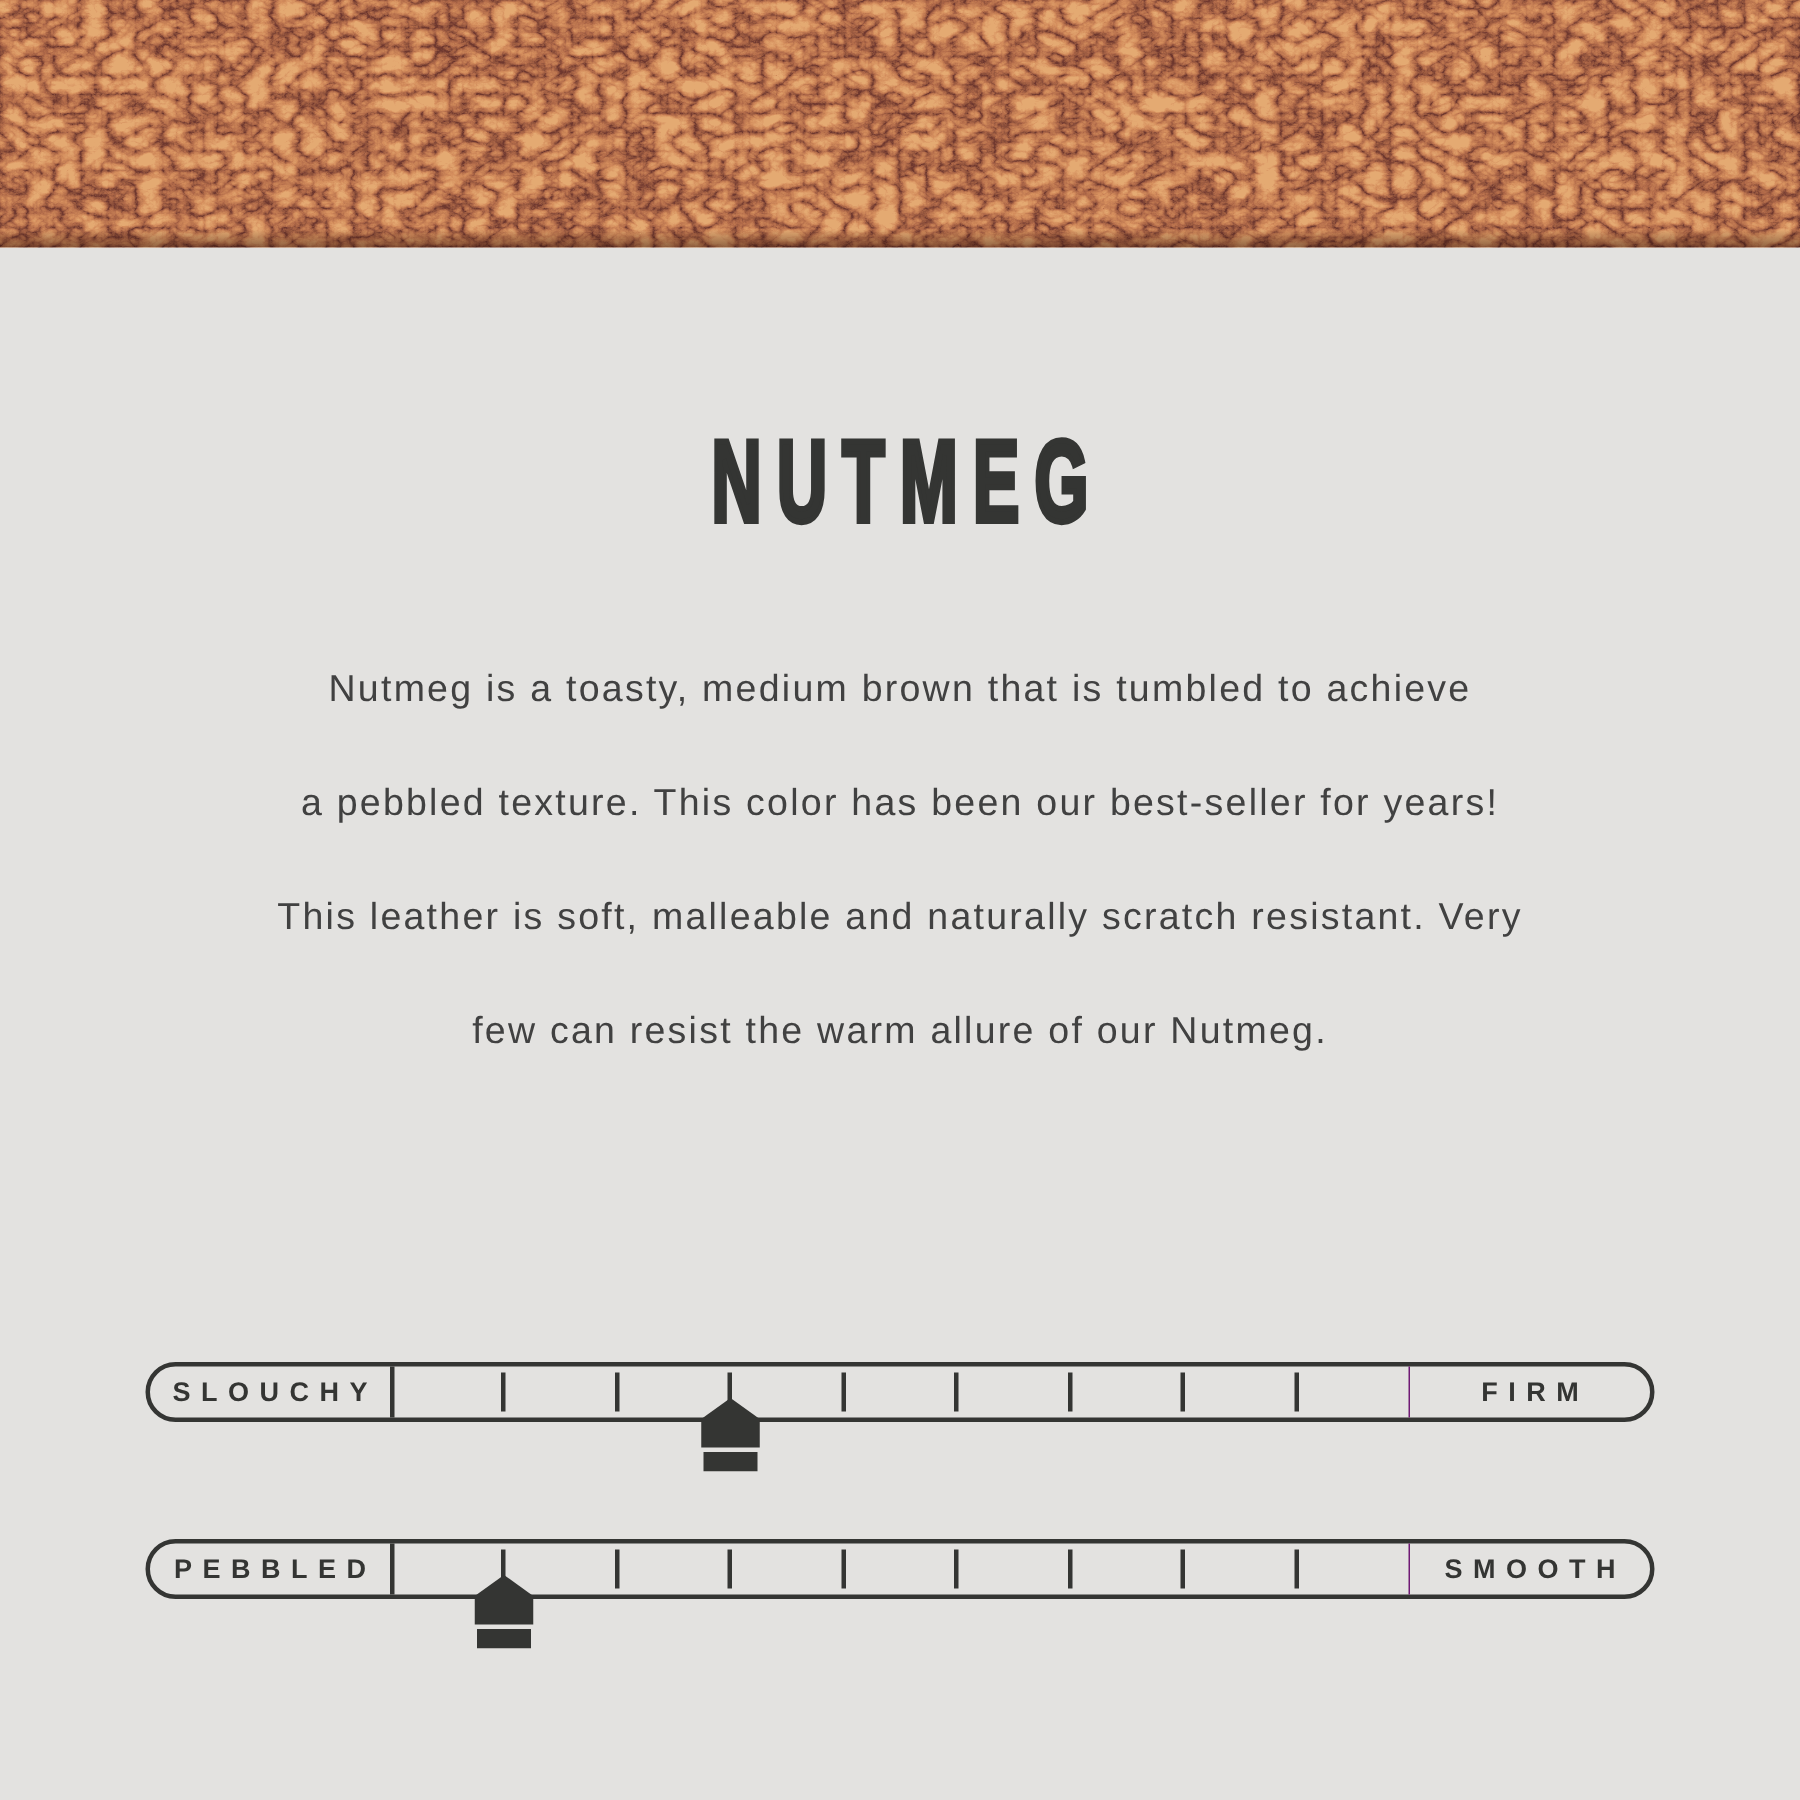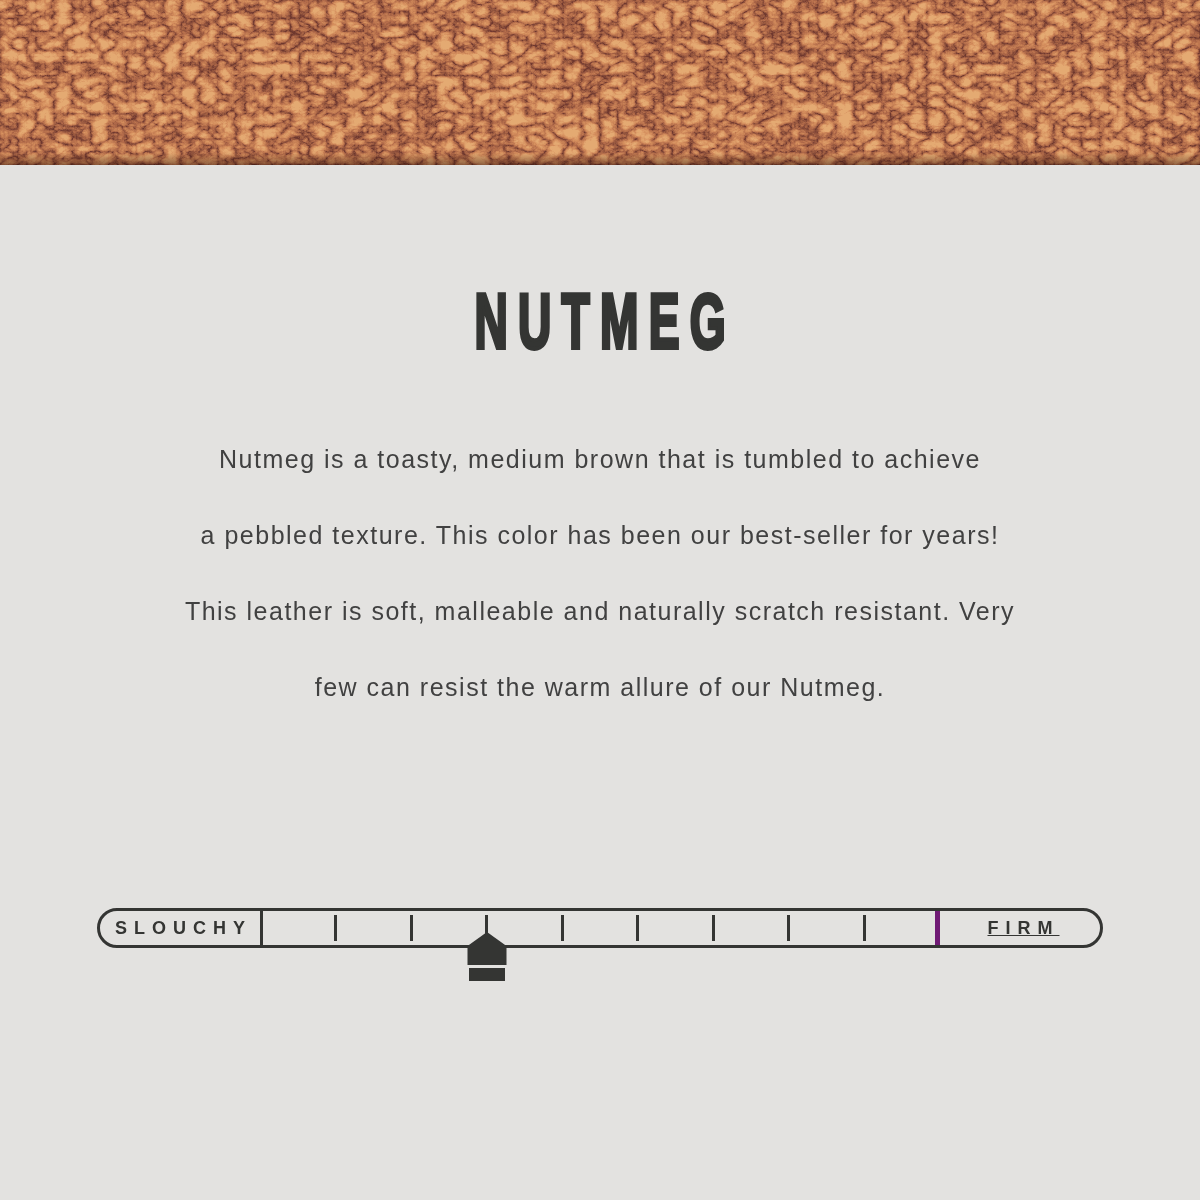--- a/index.html
+++ b/index.html
@@ -32,21 +32,21 @@
   }
   .scale-0{top:908px;}
   .scale-1{top:1026px;}
   .zone{
     position:absolute;top:0;height:34px;width:160px;
     display:flex;align-items:center;justify-content:center;
     font-size:18px;font-weight:700;letter-spacing:7px;color:#343533;
   }
   .zone span{margin-right:-7px;white-space:nowrap;}
   .zone-left{left:0;border-right:3px solid #343533;}
-  .zone-right{right:0;border-left:5px solid #701a75;text-decoration:underline;}
+  .zone-right{right:0;border-left:1px solid #701a75;}
   .tick{position:absolute;top:4px;width:3px;height:26px;background:#343533;}
   .marker{position:absolute;top:21px;width:40px;height:49px;}
 </style>
 </head>
 <body>
 
 <div class="page">
 
   <svg class="leather" width="1200" height="165" viewBox="0 0 1200 165" preserveAspectRatio="none">
     <defs>
@@ -92,14 +92,34 @@
       <div class="tick" style="left: 536.278px;"></div>
       <div class="tick" style="left: 611.833px;"></div>
       <div class="tick" style="left: 687.389px;"></div>
       <div class="tick" style="left: 762.944px;"></div>
       <div class="marker" style="left: 366.667px;"><svg width="40" height="49" viewBox="0 0 40 49">
           <polygon points="20,0 39.5,14 39.5,33 0.5,33 0.5,14" fill="#343533"></polygon>
           <rect x="2" y="36" width="36" height="13" fill="#343533"></rect>
         </svg></div>
     </div>
 
+  <div class="scale scale-1">
+    <div class="zone zone-left">
+      <span>PEBBLED</span>
+    </div>
+    <div class="zone zone-right">
+      <span>SMOOTH</span>
+    </div>
+  <div class="tick" style="left: 234.056px;"></div>
+      <div class="tick" style="left: 309.611px;"></div>
+      <div class="tick" style="left: 385.167px;"></div>
+      <div class="tick" style="left: 460.722px;"></div>
+      <div class="tick" style="left: 536.278px;"></div>
+      <div class="tick" style="left: 611.833px;"></div>
+      <div class="tick" style="left: 687.389px;"></div>
+      <div class="tick" style="left: 762.944px;"></div>
+      <div class="marker" style="left: 215.556px;"><svg width="40" height="49" viewBox="0 0 40 49">
+          <polygon points="20,0 39.5,14 39.5,33 0.5,33 0.5,14" fill="#343533"></polygon>
+          <rect x="2" y="36" width="36" height="13" fill="#343533"></rect>
+        </svg></div>
+    </div>
 
 </div>
 
 </body></html>

